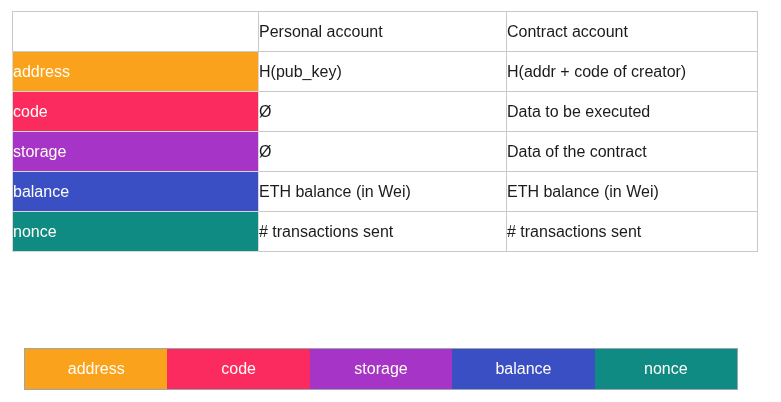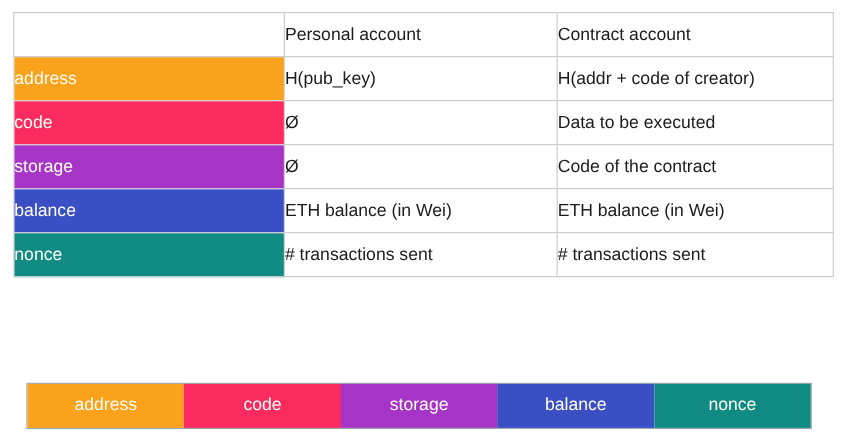--- a/index.html
+++ b/index.html
@@ -86,21 +86,21 @@
         <td>H(addr + code of creator)</td>
       </tr>
       <tr>
         <td class="row-label" style="background-color: rgb(251, 43, 95);">code</td>
         <td>Ø</td>
         <td>Data to be executed</td>
       </tr>
       <tr>
         <td class="row-label" style="background-color: rgb(166, 52, 198);">storage</td>
         <td>Ø</td>
-        <td>Code of the contract</td>
+        <td>Data of the contract</td>
       </tr>
       <tr>
         <td class="row-label" style="background-color: rgb(58, 79, 196);">balance</td>
         <td>ETH balance (in Wei)</td>
         <td>ETH balance (in Wei)</td>
       </tr>
       <tr>
         <td class="row-label" style="background-color: rgb(15, 139, 131);">nonce</td>
         <td># transactions sent</td>
         <td># transactions sent</td>

